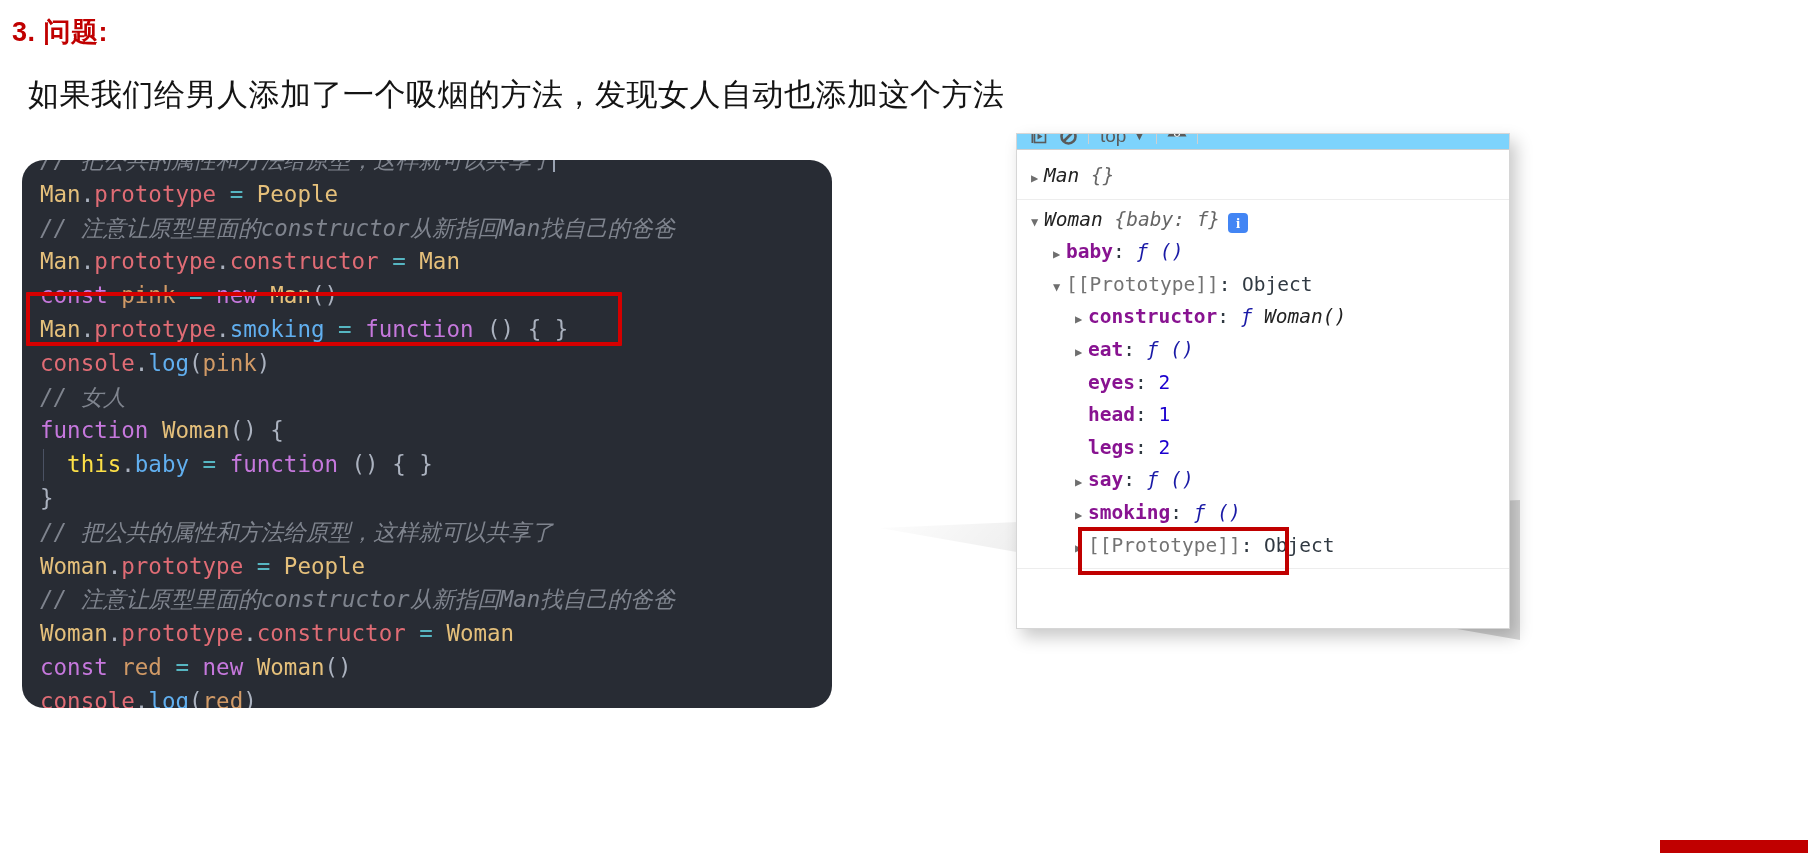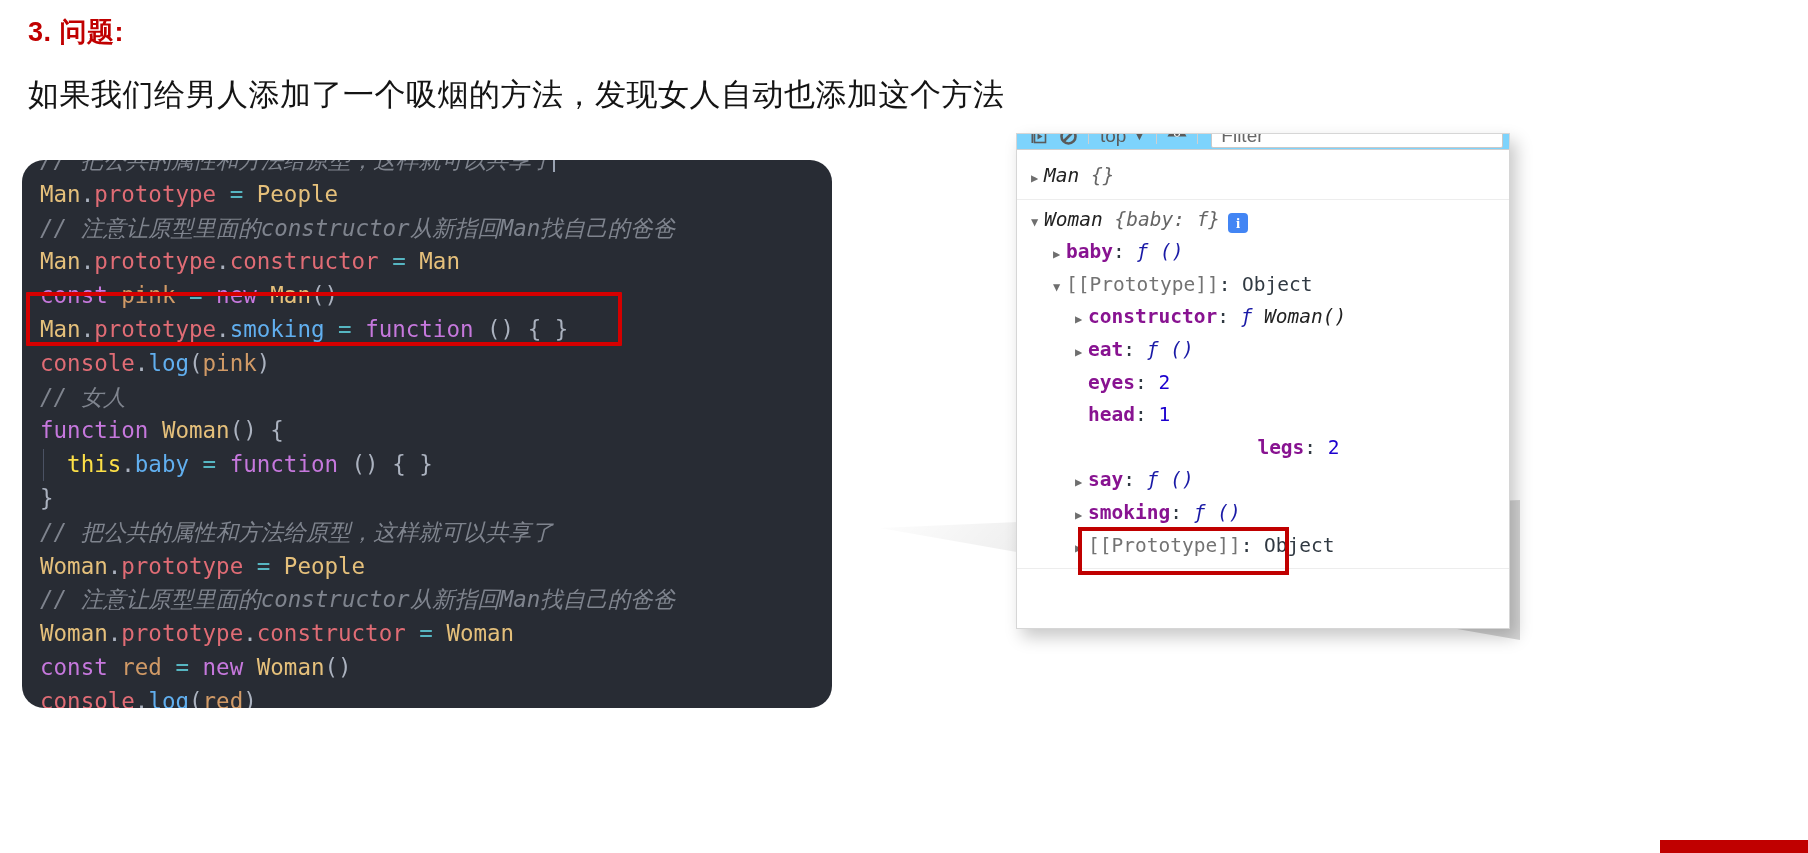--- a/index.html
+++ b/index.html
@@ -11,21 +11,21 @@
     width: 1808px;
     height: 853px;
     position: relative;
     overflow: hidden;
     font-family: "Liberation Sans", sans-serif;
   }
 
   
   #slide-heading {
     position: absolute;
-    left: 28px;
+    left: 12px;
     top: 14px;
     font-size: 27px;
     font-weight: bold;
     color: #C00000;
     letter-spacing: 0.5px;
   }
   #slide-subheading {
     position: absolute;
     left: 28px;
     top: 74px;
@@ -272,38 +272,35 @@
     </div>
     <div class="tb-sep"></div>
     <div class="tb-btn">
       <svg width="22" height="16" viewBox="0 0 22 16" aria-hidden="true">
         <path d="M1.5 8.5 A10 8.5 0 0 1 20.5 8.5 Z" fill="#5a5a5a"></path>
         <circle cx="11" cy="5.6" r="3.1" fill="#ffffff"></circle>
         <circle cx="11" cy="6.0" r="1.9" fill="#5a5a5a"></circle>
       </svg>
     </div>
     <div class="tb-sep"></div>
-    <div id="filter-box">
-      <span>Filter</span>
-    </div>
   </div>
 
   <div id="console-body">
       <div class="console-group">
         <div class="con-row" style="padding-left: 14px;"><span class="tri">▶</span><span class="obj-name">Man</span><span class="objval"> </span><span class="obj-brace">{}</span></div>
       </div>
       <div class="console-group">
         <div class="con-row" style="padding-left: 14px;"><span class="tri">▼</span><span class="obj-name">Woman</span><span class="objval"> </span><span class="obj-brace">{baby: f}</span><span id="info-badge">i</span></div>
         <div class="con-row" style="padding-left: 36px;"><span class="tri">▶</span><span class="key">baby</span><span class="colon">: </span><span class="fnval">ƒ ()</span></div>
         <div class="con-row" style="padding-left: 36px;"><span class="tri">▼</span><span class="key-proto">[[Prototype]]</span><span class="colon">: </span><span class="objval">Object</span></div>
         <div class="con-row" style="padding-left: 58px;"><span class="tri">▶</span><span class="key">constructor</span><span class="colon">: </span><span class="fnval">ƒ </span><span class="fnname">Woman()</span></div>
         <div class="con-row" style="padding-left: 58px;"><span class="tri">▶</span><span class="key">eat</span><span class="colon">: </span><span class="fnval">ƒ ()</span></div>
         <div class="con-row" style="padding-left: 58px;"><span class="tri empty">▶</span><span class="key">eyes</span><span class="colon">: </span><span class="numval">2</span></div>
         <div class="con-row" style="padding-left: 58px;"><span class="tri empty">▶</span><span class="key">head</span><span class="colon">: </span><span class="numval">1</span></div>
-        <div class="con-row" style="padding-left: 58px; justify-content: center;"><span class="tri empty">▶</span><span class="key">legs</span><span class="colon">: </span><span class="numval">2</span></div>
+        <div class="con-row" style="padding-left: 58px;"><span class="tri empty">▶</span><span class="key">legs</span><span class="colon">: </span><span class="numval">2</span></div>
         <div class="con-row" style="padding-left: 58px;"><span class="tri">▶</span><span class="key">say</span><span class="colon">: </span><span class="fnval">ƒ ()</span></div>
         <div class="con-row" style="padding-left: 58px;"><span class="tri">▶</span><span class="key">smoking</span><span class="colon">: </span><span class="fnval">ƒ ()</span></div>
         <div class="con-row" style="padding-left: 58px;"><span class="tri">▶</span><span class="key-proto">[[Prototype]]</span><span class="colon">: </span><span class="objval">Object</span></div>
       </div>
     </div>
 </div>
 
 <div id="devtools-annotation-box"></div>
 <div id="bottom-right-accent"></div>
 

